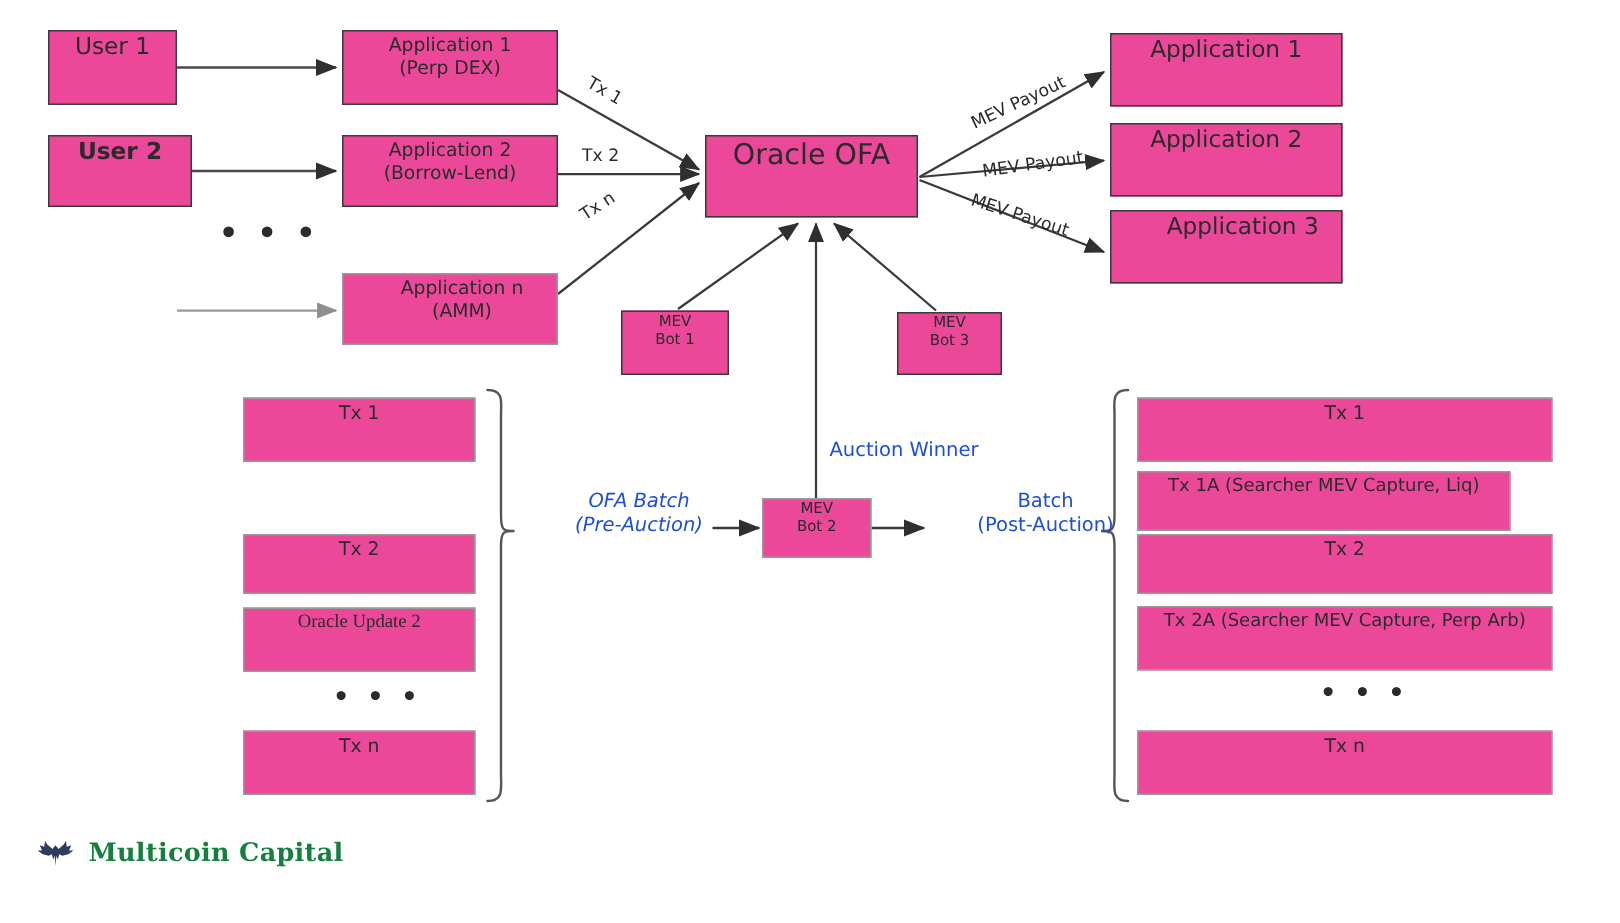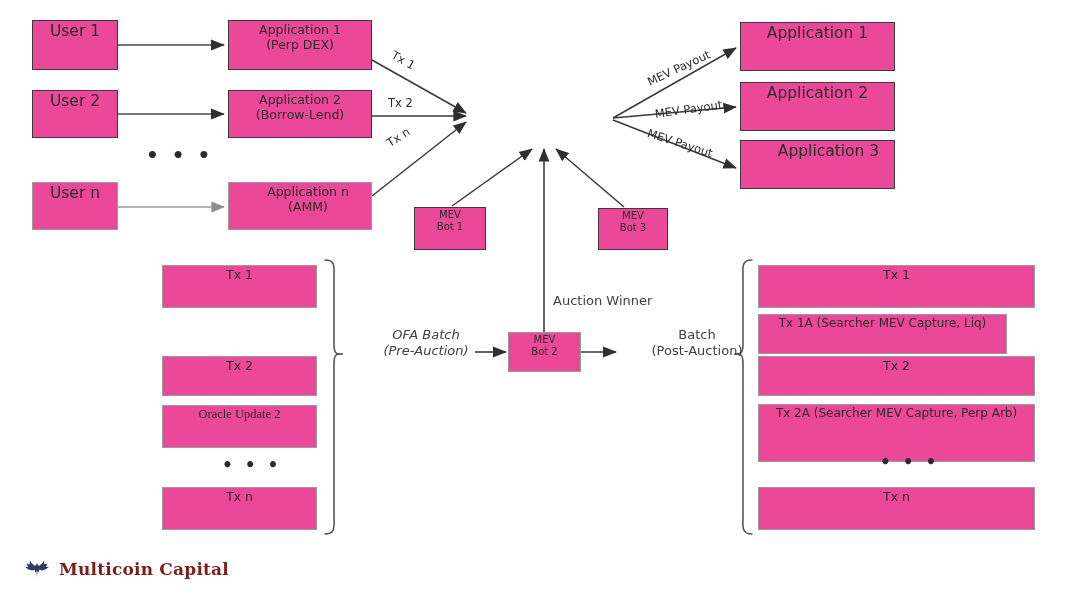--- a/index.html
+++ b/index.html
@@ -52,21 +52,21 @@
   .edge-label {
     position: absolute;
     font-size: 11.5px;
     color: #2b2b2b;
     white-space: nowrap;
     transform-origin: 0 0;
   }
   .plain-label {
     position: absolute;
     font-size: 13px;
-    color: #404040;
+    color: #1d4ed8;
     text-align: center;
     white-space: nowrap;
     line-height: 1.25;
   }
   .ellipsis {
     position: absolute;
     font-size: 20px;
     letter-spacing: 3px;
     color: #2b2b2b;
     font-weight: 700;
@@ -79,21 +79,21 @@
     top: 558px;
     display: flex;
     align-items: center;
     gap: 9px;
   }
   #logo .mark { width: 26px; height: 22px; display: block; }
   #logo .wordmark {
     font-family: "DejaVu Serif", "Liberation Serif", serif;
     font-weight: 700;
     font-size: 17px;
-    color: #7f1d1d;
+    color: #15803d;
     letter-spacing: 0.2px;
   }
 </style>
 </head>
 <body>
 
 <div id="canvas">
 
   <svg class="layer" viewBox="0 0 1080 615">
     <defs>
@@ -138,38 +138,38 @@
              L 743 344
              C 743 354, 741 354, 734 354
              C 741 354, 743 354, 743 364
              L 743 516
              C 743 526, 741 534, 752 534" fill="none" stroke="#555555" stroke-width="1.6" stroke-linecap="round"></path>
   </svg>
 
   <div class="node dark n-user" style="left:32px;  top:20px;  width:86px;  height:50px;">
     <span>User 1</span>
   </div>
-  <div class="node dark n-user" style="left:32px;  top:90px;  width:86px;  height:48px;">
+  <div class="node dark n-user" style="left:32px;  top:90px;  width:96px;  height:48px;font-weight:bold;">
     <span>User 2</span>
   </div>
   <div class="ellipsis" style="left:146px; top:143px;">• • •</div>
-  <div class="node light n-user" style="left:32px;  top:182px; width:86px;  height:48px;">
-    <span>User n</span>
-  </div>
 
   <div class="node dark n-app-left" style="left:228px; top:20px;  width:144px; height:50px;">
     <span>Application 1<br>(Perp DEX)</span>
   </div>
   <div class="node dark n-app-left" style="left:228px; top:90px;  width:144px; height:48px;">
     <span>Application 2<br>(Borrow-Lend)</span>
   </div>
   <div class="node light n-app-left" style="left:228px; top:182px; width:144px; height:48px;padding-left:20px;">
     <span>Application n<br>(AMM)</span>
   </div>
 
+  <div class="node dark n-oracle" style="left:470px; top:90px; width:142px; height:55px;">
+    <span>Oracle OFA</span>
+  </div>
 
   <div class="edge-label" style="left:396px; top:48px;  transform:rotate(30deg);">Tx 1</div>
   <div class="edge-label" style="left:388px; top:96px;">Tx 2</div>
   <div class="edge-label" style="left:384px; top:138px; transform:rotate(-33deg);">Tx n</div>
 
   <div class="edge-label" style="left:645px; top:76px;  transform:rotate(-25deg);">MEV Payout</div>
   <div class="edge-label" style="left:654px; top:107px; transform:rotate(-8deg);">MEV Payout</div>
   <div class="edge-label" style="left:650px; top:126px; transform:rotate(18deg);">MEV Payout</div>
 
   <div class="node dark n-app-right" style="left:740px; top:22px;  width:155px; height:49px;">
@@ -212,21 +212,21 @@
 
   <div class="node light n-tx" style="left:758px; top:265px; width:277px; height:43px;">
     <span>Tx 1</span>
   </div>
   <div class="node light n-tx-small" style="left:758px; top:314px; width:249px; height:40px;">
     <span>Tx 1A (Searcher MEV Capture, Liq)</span>
   </div>
   <div class="node light n-tx" style="left:758px; top:356px; width:277px; height:40px;">
     <span>Tx 2</span>
   </div>
-  <div class="node light n-tx-small" style="left:758px; top:404px; width:277px; height:58px;">
+  <div class="node light n-tx-small" style="left:758px; top:404px; width:277px; height:43px;">
     <span>Tx 2A (Searcher MEV Capture, Perp Arb)</span>
   </div>
   <div class="ellipsis sm" style="left:880px; top:452px;">• • •</div>
   <div class="node light n-tx" style="left:758px; top:487px; width:277px; height:43px;">
     <span>Tx n</span>
   </div>
 
   <div id="logo">
     <svg class="mark" viewBox="0 0 52 42">
       <path d="M26 10 L30 15 L37 9 L40 4 L41 12 L47 10 L44 17 L50 17 L43 22 L35 24 L31 22

